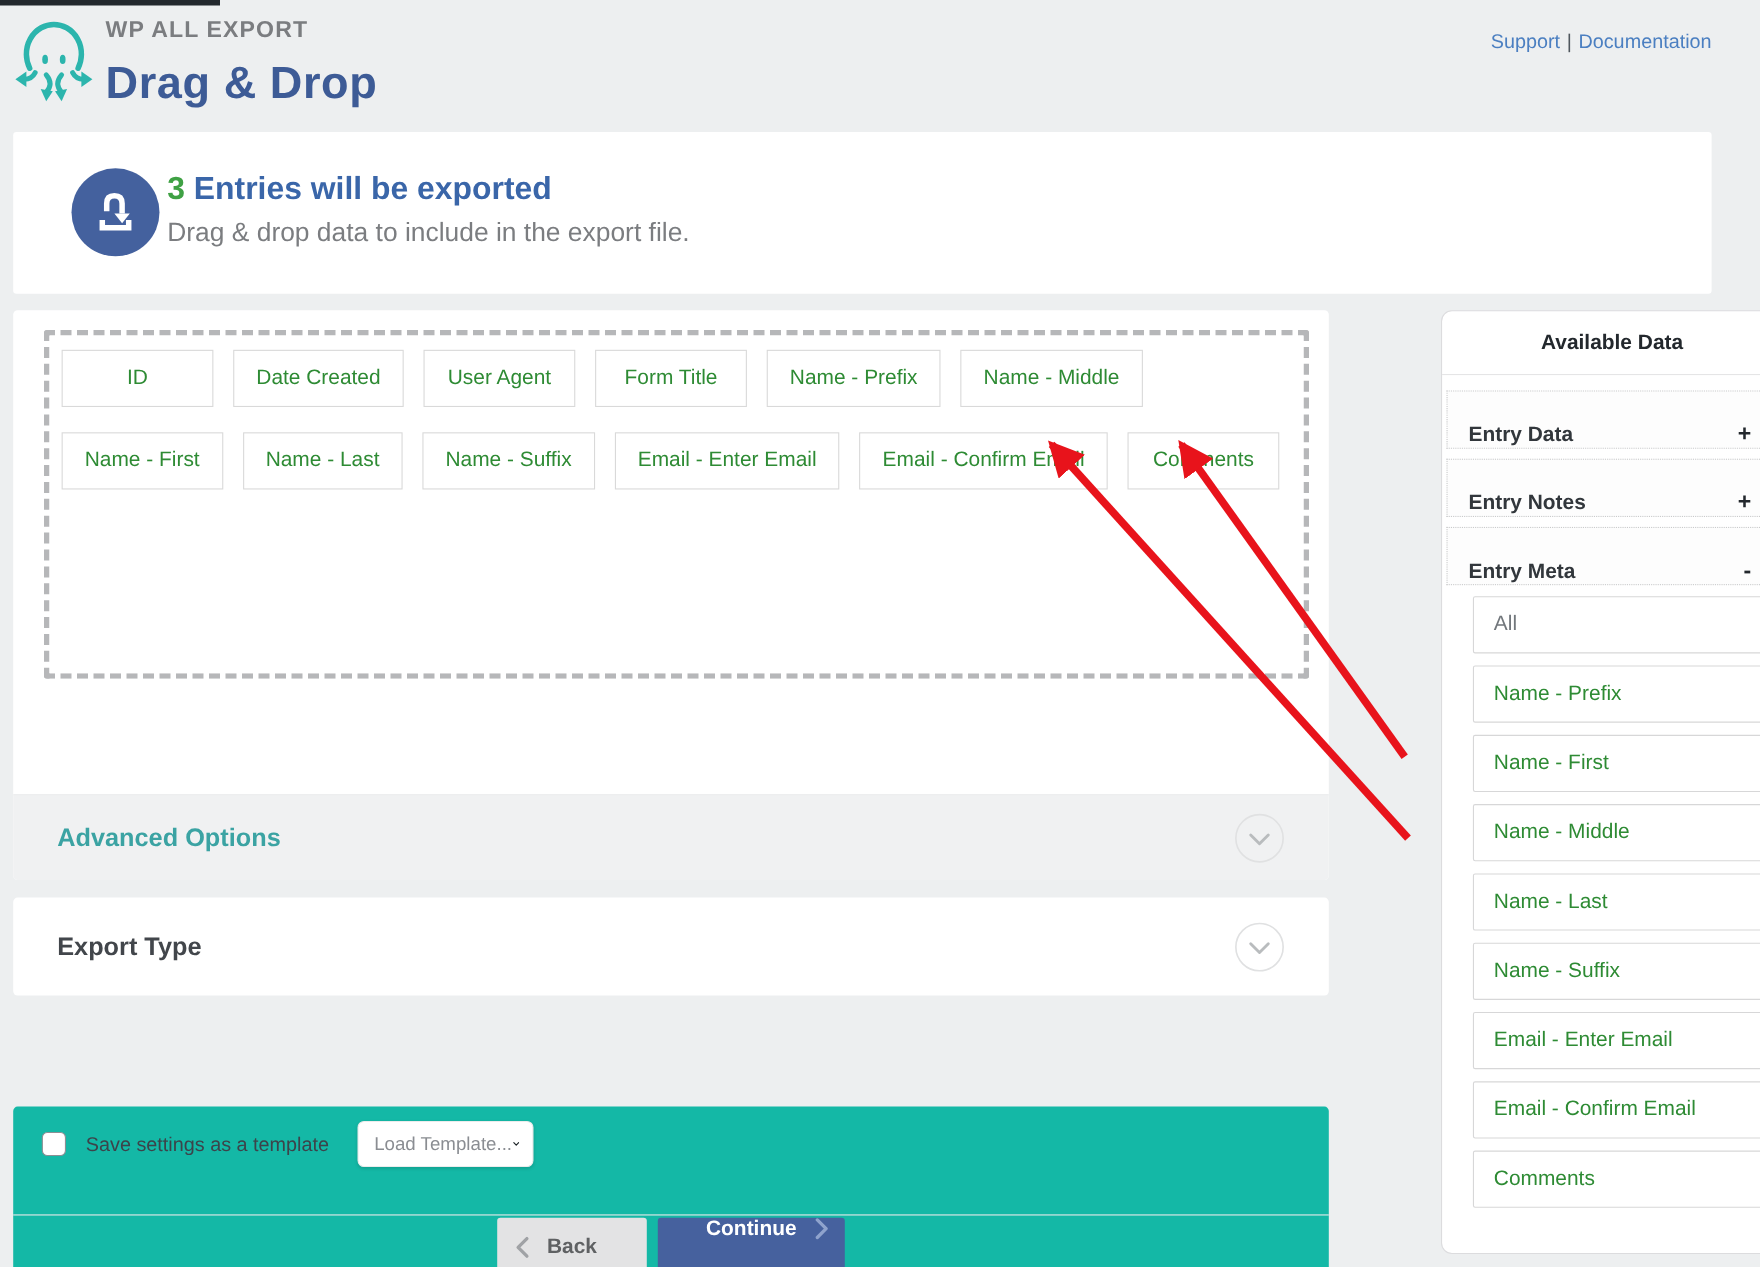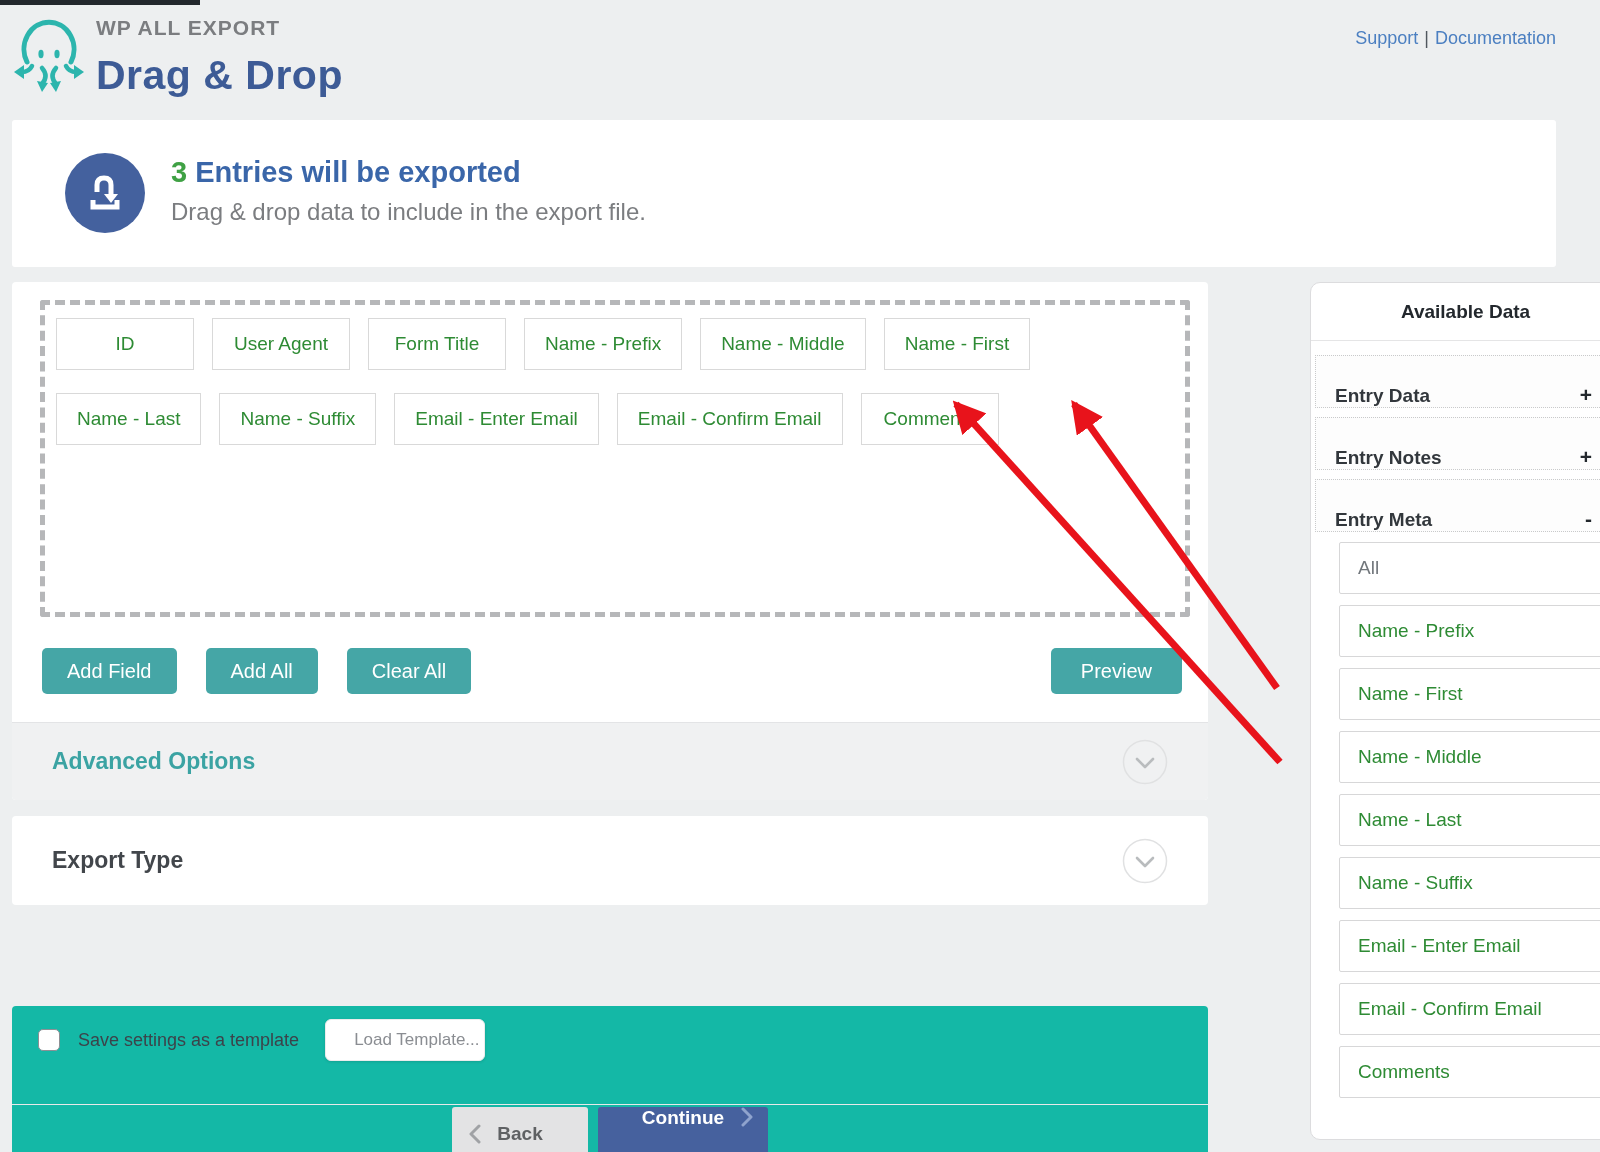--- a/index.html
+++ b/index.html
@@ -19,21 +19,21 @@
   .brand { position:absolute; left:84px; top:8px; white-space:nowrap; }
   .brand-top { font-size:21px; font-weight:bold; letter-spacing:1px; color:#7b7d80; }
   .brand-title { font-size:41px; font-weight:bold; color:#3d5b96; margin-top:12px; letter-spacing:0.5px; }
   .header-links { position:absolute; top:28px; right:44px; font-size:18px; white-space:nowrap; }
   .header-links a { color:#4b7fc1; text-decoration:none; cursor:pointer; }
   .header-links .sep { color:#50575e; margin:0 6px; }
 
   
   .banner { position:absolute; left:12px; top:120px; width:1544px; height:147px; background:#ffffff; border-radius:3px; }
   .banner-icon { position:absolute; left:53px; top:33px; width:80px; height:80px; border-radius:50%; background:#44619e; display:flex; align-items:center; justify-content:center; }
-  .banner-text { position:absolute; left:159px; top:36px; }
+  .banner-text { position:absolute; left:140px; top:36px; }
   .banner-title { font-size:29px; font-weight:bold; color:#3a66a9; }
   .banner-title .count { color:#3fa144; margin-right:8px; }
   .banner-sub { font-size:24px; color:#7b7d80; margin-top:9px; }
 
   
   .main-card { position:absolute; left:12px; top:282px; width:1196px; height:518px; background:#ffffff; border-radius:4px; }
   .drop-zone {
     position:absolute; left:28px; top:18px; width:1150px; height:317px;
     border:5px dashed #b6b7b9; border-radius:3px;
     padding:13px 11px; display:flex; flex-wrap:wrap; gap:23px 18px; align-content:flex-start;
@@ -66,21 +66,21 @@
   .export-label { font-size:23px; font-weight:bold; color:#42464b; }
 
   
   .bottom-card { position:absolute; left:12px; top:1006px; width:1196px; height:197px; background:#14b8a6; border-radius:4px 4px 0 0; }
   .template-row { position:absolute; left:26px; top:8px; height:52px; display:flex; align-items:center; }
   .checkbox { width:22px; height:22px; border:1.5px solid #8c8f94; border-radius:5px; background:#fff; cursor:pointer; }
   .template-label { margin-left:18px; font-size:18px; color:#3c434a; }
   .load-template {
     margin-left:26px; width:160px; height:42px; background:#ffffff; border:1px solid #ececec;
     border-radius:6px; box-shadow:0 1px 3px rgba(0,0,0,0.12); display:flex; align-items:center;
-    padding:0 12px 0 28px; cursor:pointer;
+    padding:0 12px 0 14px; cursor:pointer;
   }
   .load-template-label { font-size:17px; color:#8a8d92; white-space:nowrap; }
   .divider { position:absolute; left:0; right:0; top:98px; border-top:1px solid #e8e9ea; }
   .nav-row { position:absolute; left:0; right:0; top:101px; display:flex; justify-content:center; gap:10px; }
   .btn-back {
     width:136px; height:54px; background:#e3e3e4; border:none; border-radius:3px;
     font-family:inherit; font-size:19px; font-weight:bold; color:#5f6163; cursor:pointer;
     display:flex; align-items:center; justify-content:center; gap:0; position:relative;
   }
   .btn-back svg { position:absolute; left:17px; }
@@ -155,36 +155,31 @@
     <div class="banner-title">
       <span class="count">3</span><span>Entries will be exported</span>
     </div>
     <div class="banner-sub">Drag &amp; drop data to include in the export file.</div>
   </div>
 </div>
 
 <div class="main-card">
   <div class="drop-zone">
     <div class="chip">ID</div>
+    <div class="chip">Date Created</div>
     <div class="chip">User Agent</div>
     <div class="chip">Form Title</div>
     <div class="chip">Name - Prefix</div>
     <div class="chip">Name - Middle</div>
     <div class="chip">Name - First</div>
     <div class="chip">Name - Last</div>
     <div class="chip">Name - Suffix</div>
     <div class="chip">Email - Enter Email</div>
     <div class="chip">Email - Confirm Email</div>
     <div class="chip">Comments</div>
-  </div>
-  <div class="toolbar">
-    <button class="btn-teal">Add Field</button>
-    <button class="btn-teal">Add All</button>
-    <button class="btn-teal">Clear All</button>
-    <button class="btn-teal btn-preview">Preview</button>
   </div>
   <div class="advanced section-row">
     <span class="advanced-label">Advanced Options</span>
     <svg class="chevron-circle" viewBox="0 0 46 46">
       <circle cx="23" cy="23" r="21.5" fill="none" stroke="#e0e1e2" stroke-width="1.5"></circle>
       <polyline points="15,20 23,28 31,20" fill="none" stroke="#b9bcbe" stroke-width="2.6" stroke-linecap="round" stroke-linejoin="round"></polyline>
     </svg>
   </div>
 </div>
 

